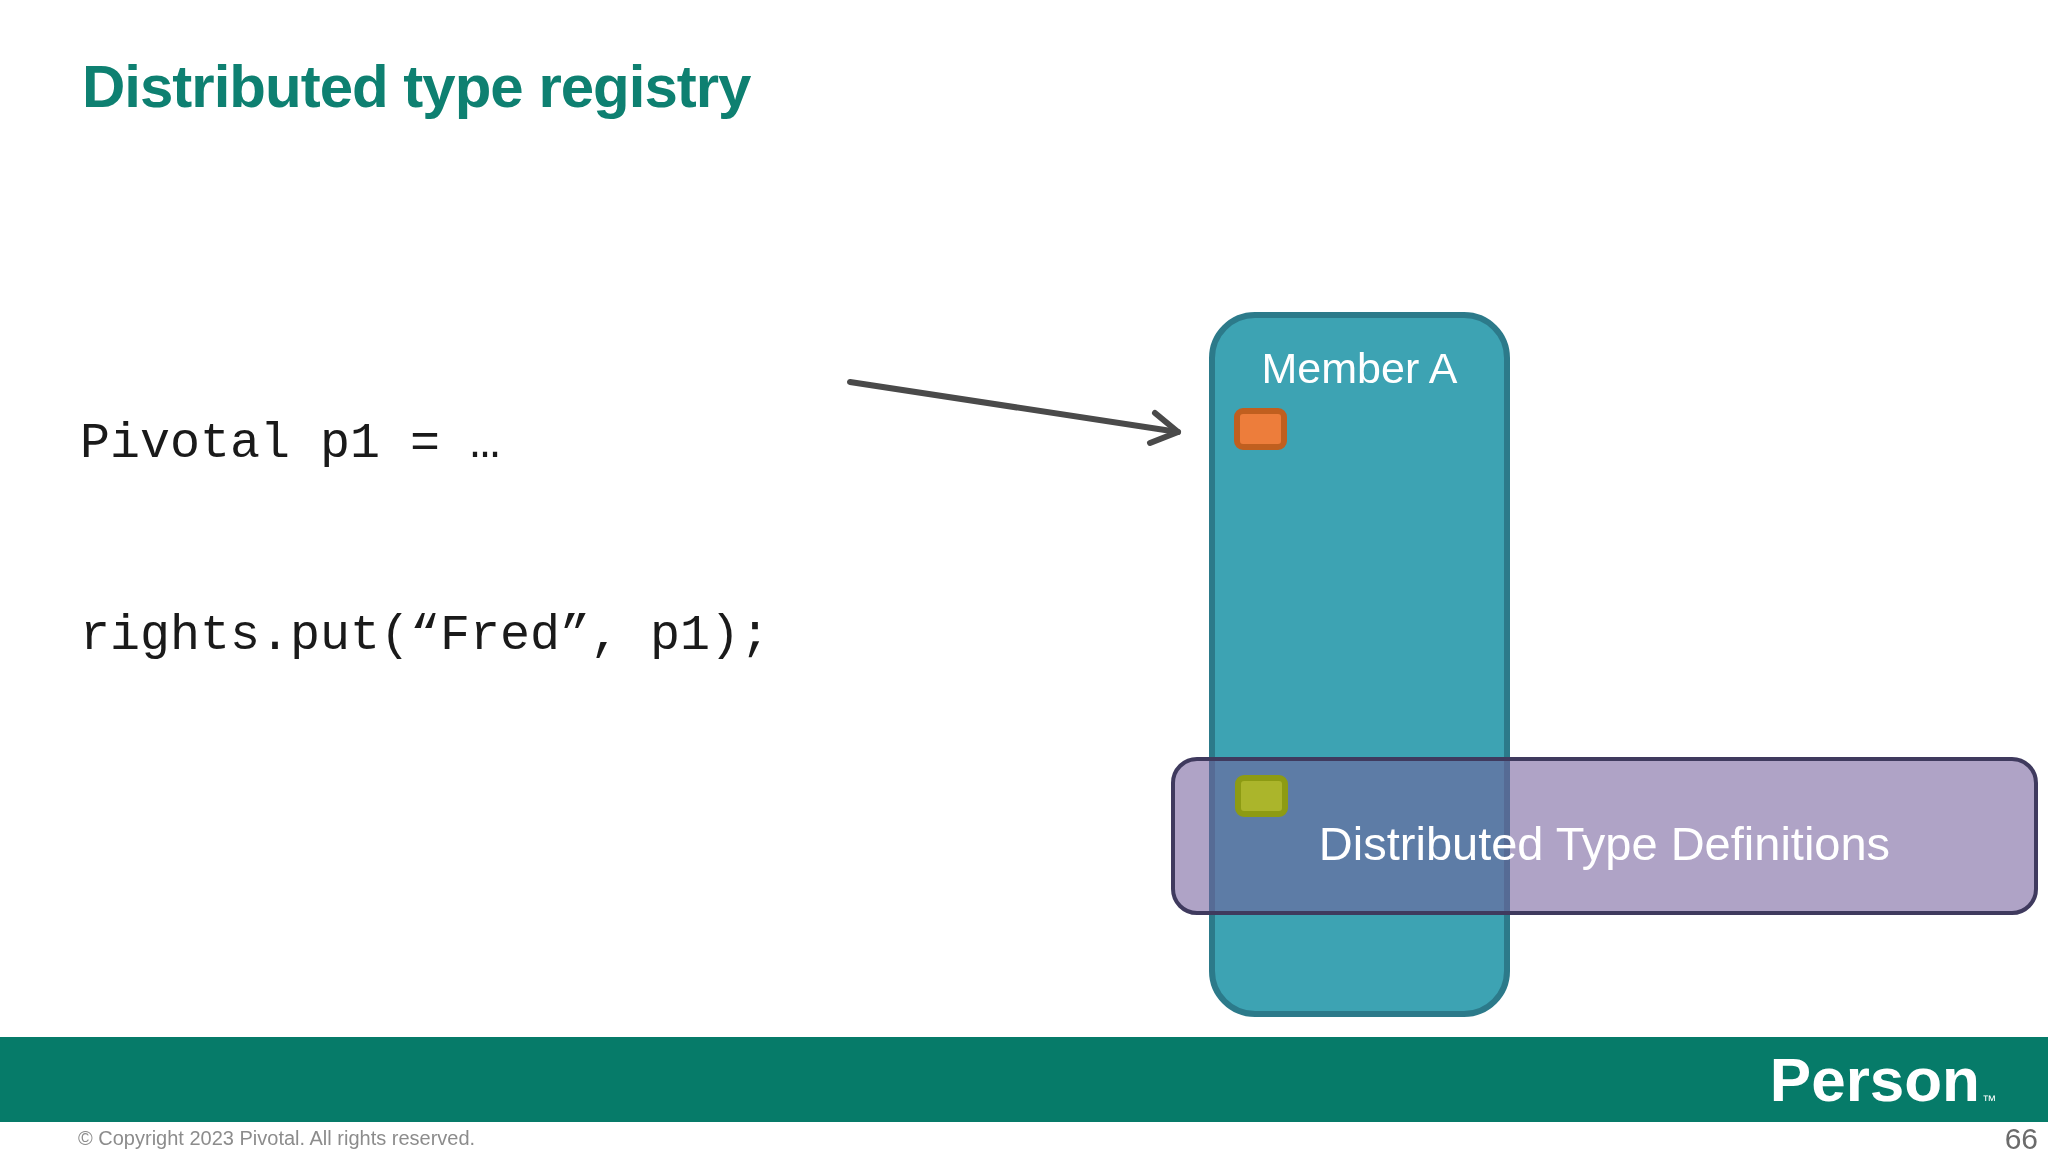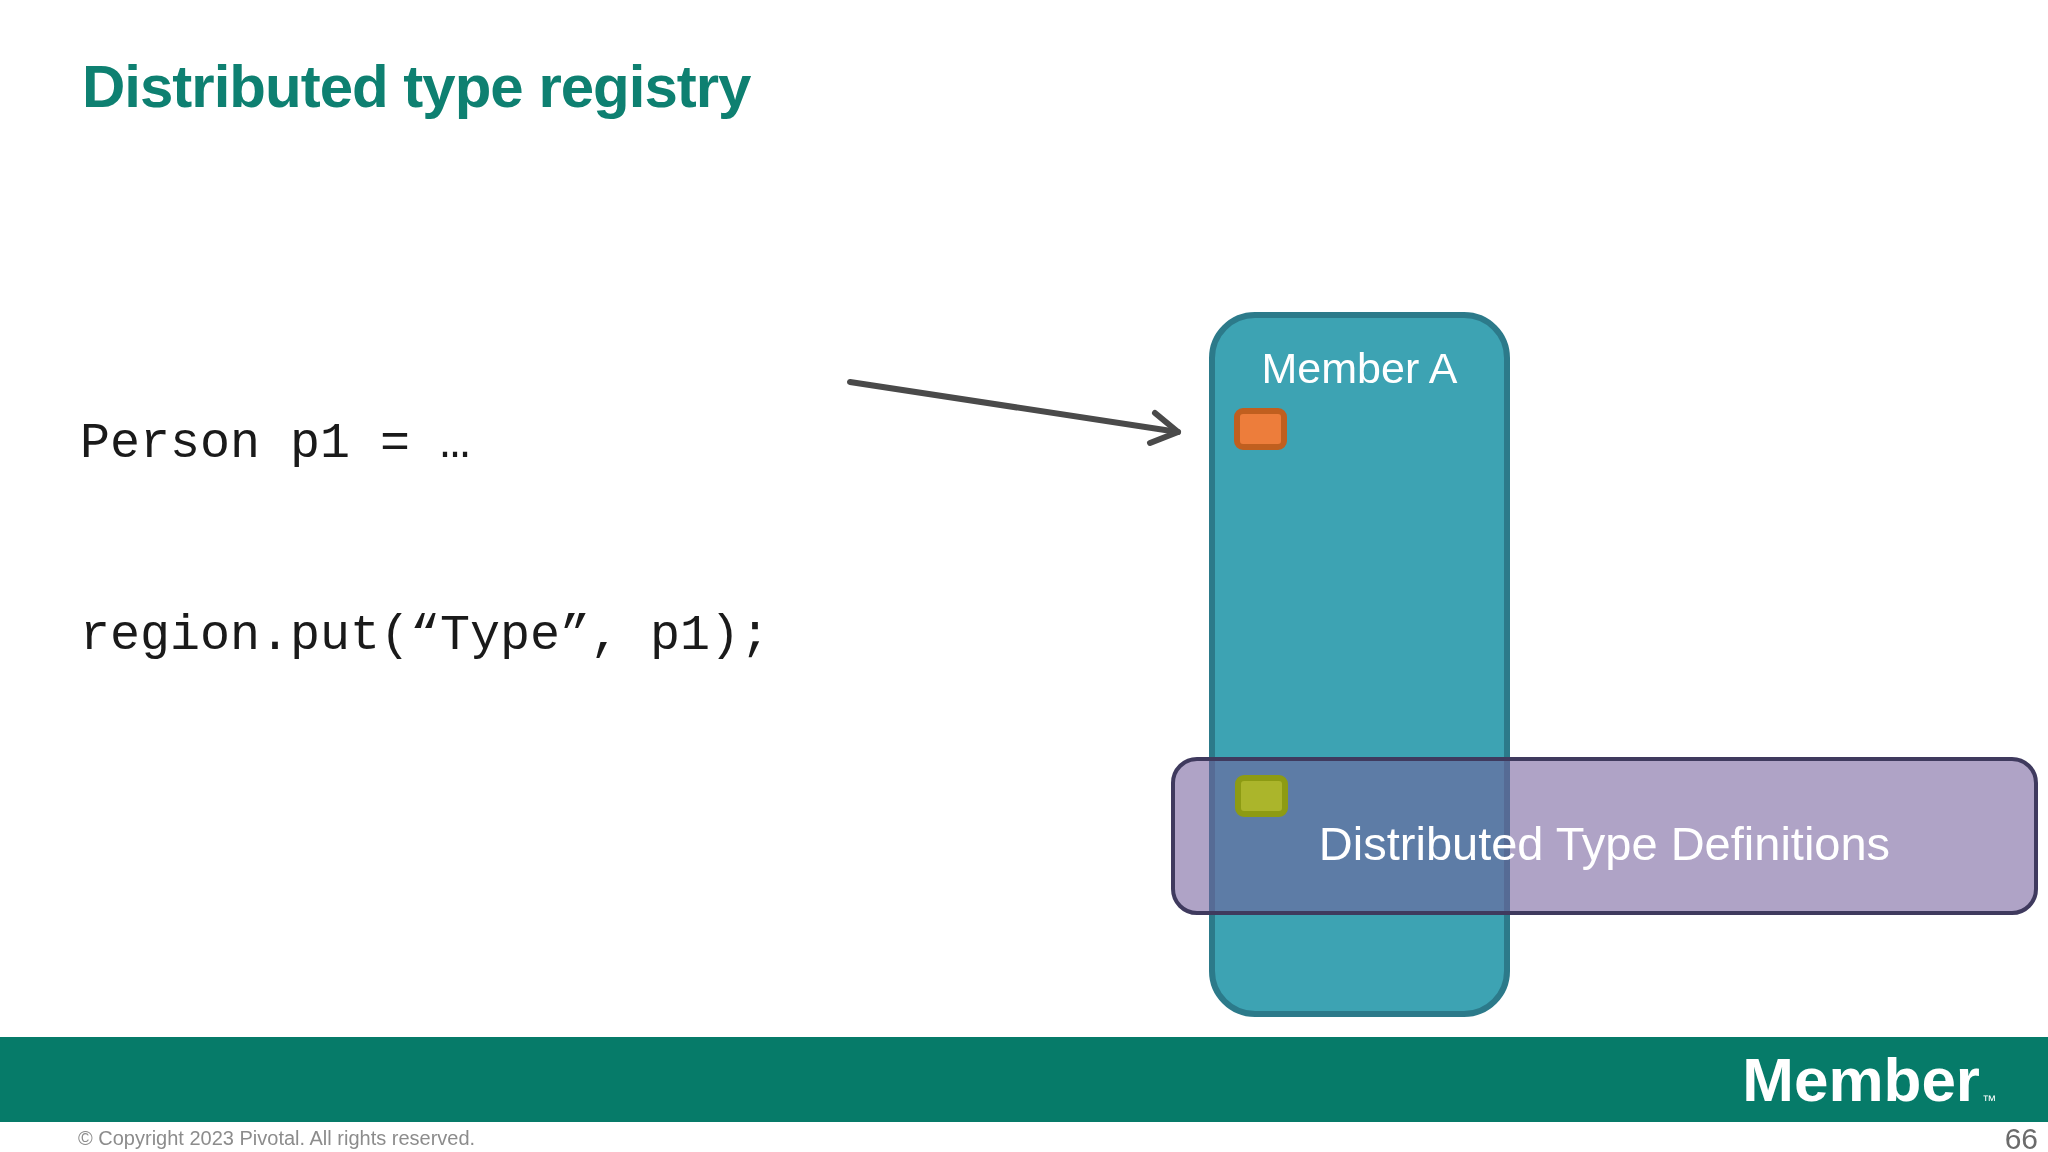--- a/index.html
+++ b/index.html
@@ -172,22 +172,22 @@
   }
 </style>
 </head>
 <body>
 
 <div class="slide">
 
   <h1 class="slide-title">Distributed type registry</h1>
 
   <div class="code-snippet">
-    <div>Person p1 = …</div>
-    <div>region.put(“Type”, p1);</div>
+    <div>Pivotal p1 = …</div>
+    <div>rights.put(“Fred”, p1);</div>
   </div>
 
   <svg class="arrow-svg" viewBox="0 0 360 110" aria-hidden="true">
     <line class="arrow-stroke" x1="10" y1="37" x2="338" y2="87"></line>
     <polyline class="arrow-stroke" points="315,68 338,87 310,98"></polyline>
   </svg>
 
   <div class="member-box a">
     <span class="member-label">Member A</span>
   </div>
@@ -196,21 +196,21 @@
   <div class="data-square orange"></div>
 
   <div class="type-band">
     <span class="type-band-label">Distributed Type Definitions</span>
   </div>
 
   <div class="data-square yellow"></div>
 
   <div class="footer-bar">
     <div class="pivotal-logo">
-      <span class="wordmark">Member</span>
+      <span class="wordmark">Person</span>
       <span class="tm">™</span>
     </div>
   </div>
 
   <div class="copyright-text">© Copyright 2023 Pivotal. All rights reserved.</div>
 
   <div class="page-number">66</div>
 
 </div>
 

